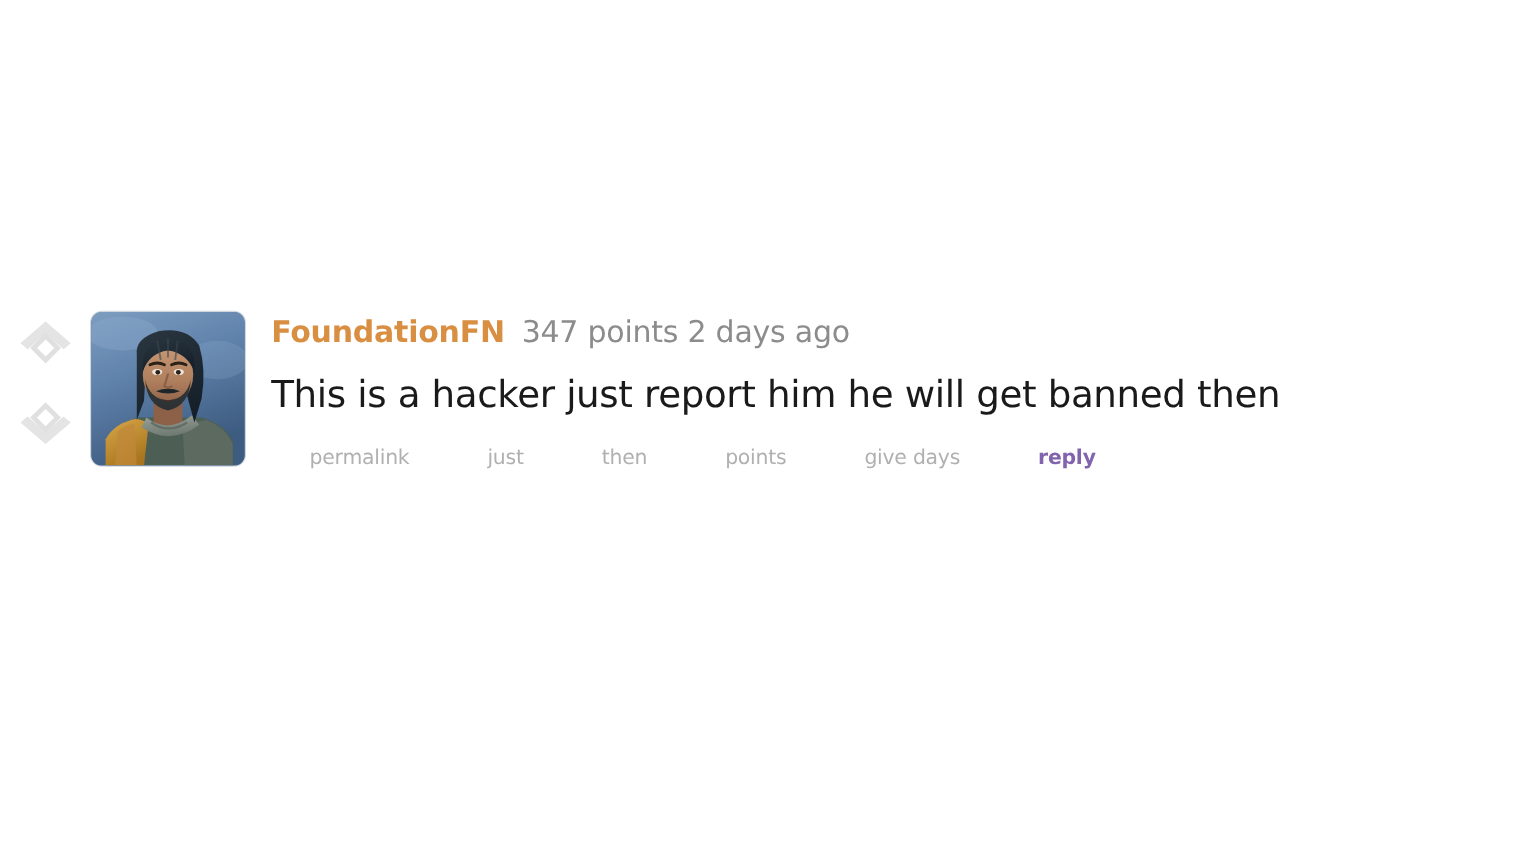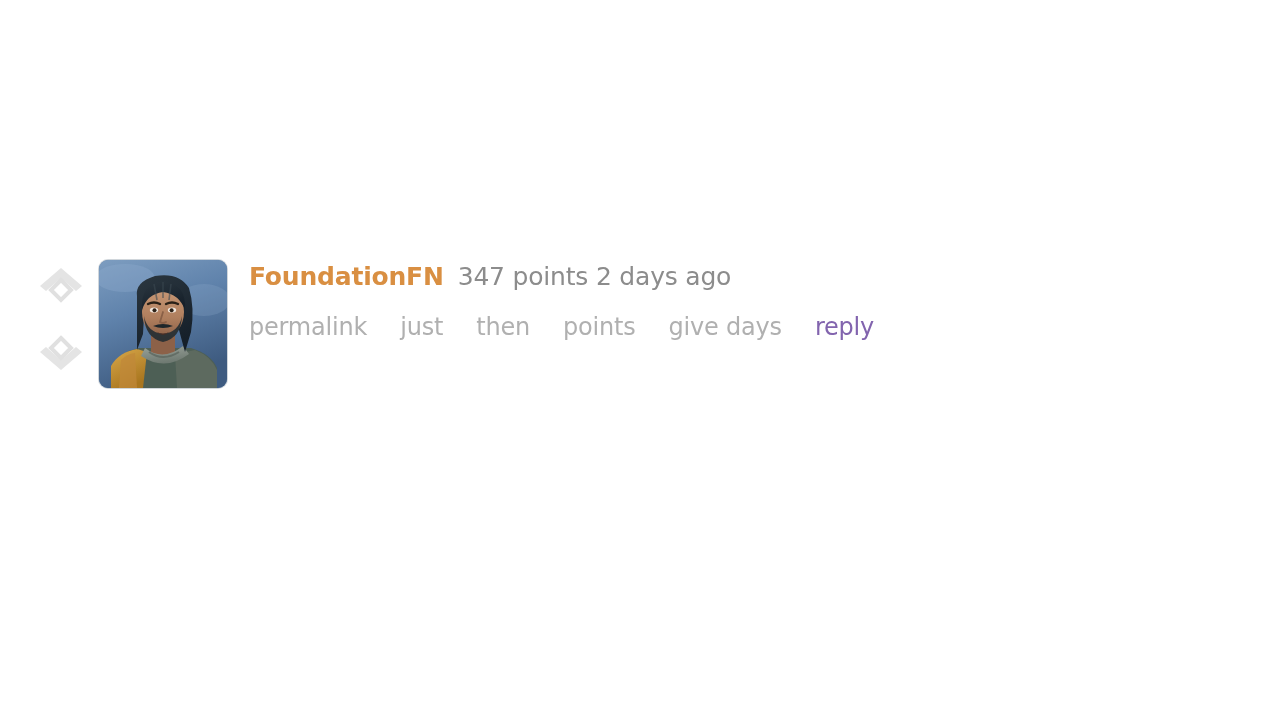--- a/index.html
+++ b/index.html
@@ -16,21 +16,20 @@
   }
 
   
   .comment {
     position: absolute;
     left: 0px;
     top: 248px;
     width: 1064px;
     display: flex;
     align-items: flex-start;
-    padding-left: 23px;
   }
 
   
   .votecol {
     width: 76px;
     flex: 0 0 76px;
     display: flex;
     flex-direction: column;
     align-items: center;
     padding-top: 16px;
@@ -103,30 +102,31 @@
     white-space: nowrap;
   }
 
   .actions {
     margin-top: 26px;
     white-space: nowrap;
     line-height: 1;
   }
   .action-link {
     font-family: "DejaVu Sans", sans-serif;
-    font-size: 24px;
+    font-size: 17px;
     color: #b0b0b0;
     text-decoration: none;
     letter-spacing: -0.2px;
     margin-right: 33px;
     cursor: pointer;
+    margin-left: 32px;
   }
   .action-link.reply {
     color: #8264ae;
-    font-weight: normal;
+    font-weight: bold;
     margin-right: 0;
   }
 </style>
 </head>
 <body>
 
 <div class="comment">
 
   <div class="votecol">
     <svg class="vote-arrow up" viewBox="0 0 48 44">
@@ -206,19 +206,20 @@
       </svg>
     </div>
   </div>
 
   <div class="bodycol">
 
     <div class="tagline">
       <a class="author" href="#">FoundationFN</a><span class="meta">347 points 2 days ago</span>
     </div>
 
+    <div class="comment-text">This is a hacker just report him he will get banned then</div>
 
     <div class="actions">
       <a class="action-link" href="#">permalink</a><a class="action-link" href="#">just</a><a class="action-link" href="#">then</a><a class="action-link" href="#">points</a><a class="action-link" href="#">give days</a><a class="action-link reply" href="#">reply</a>
     </div>
 
   </div>
 </div>
 
 </body></html>

